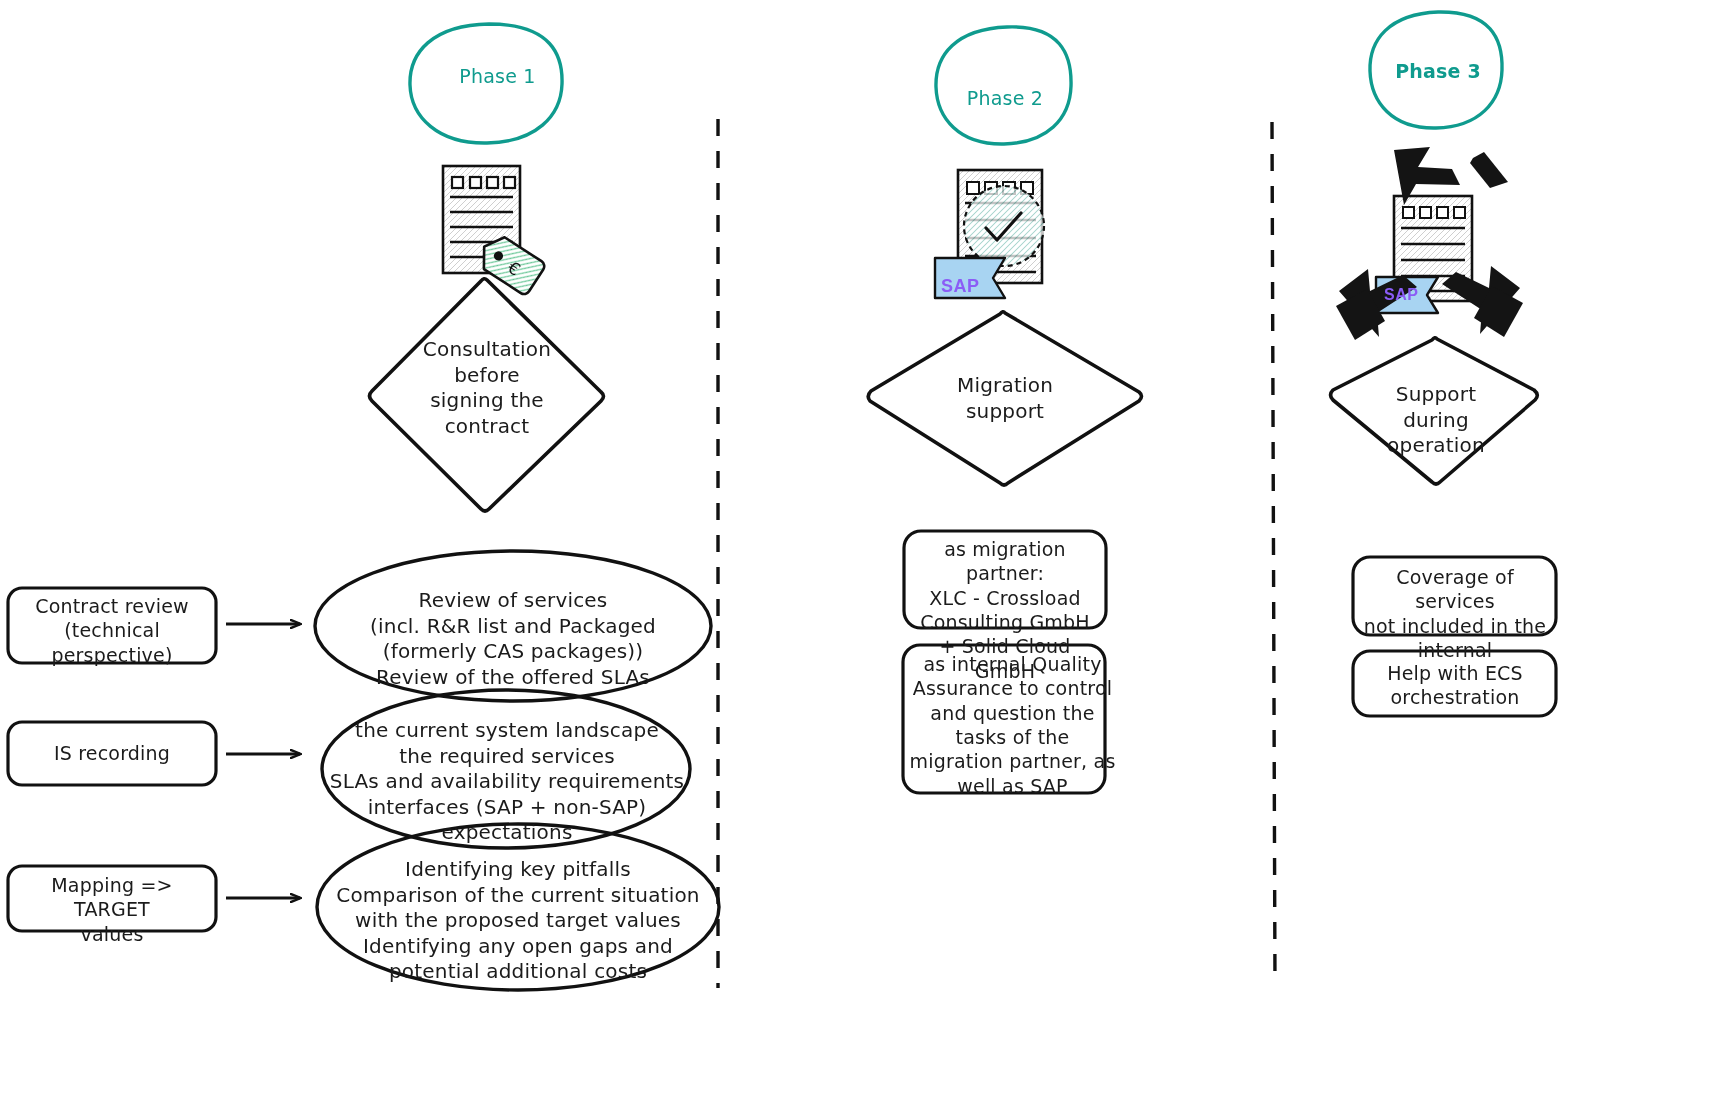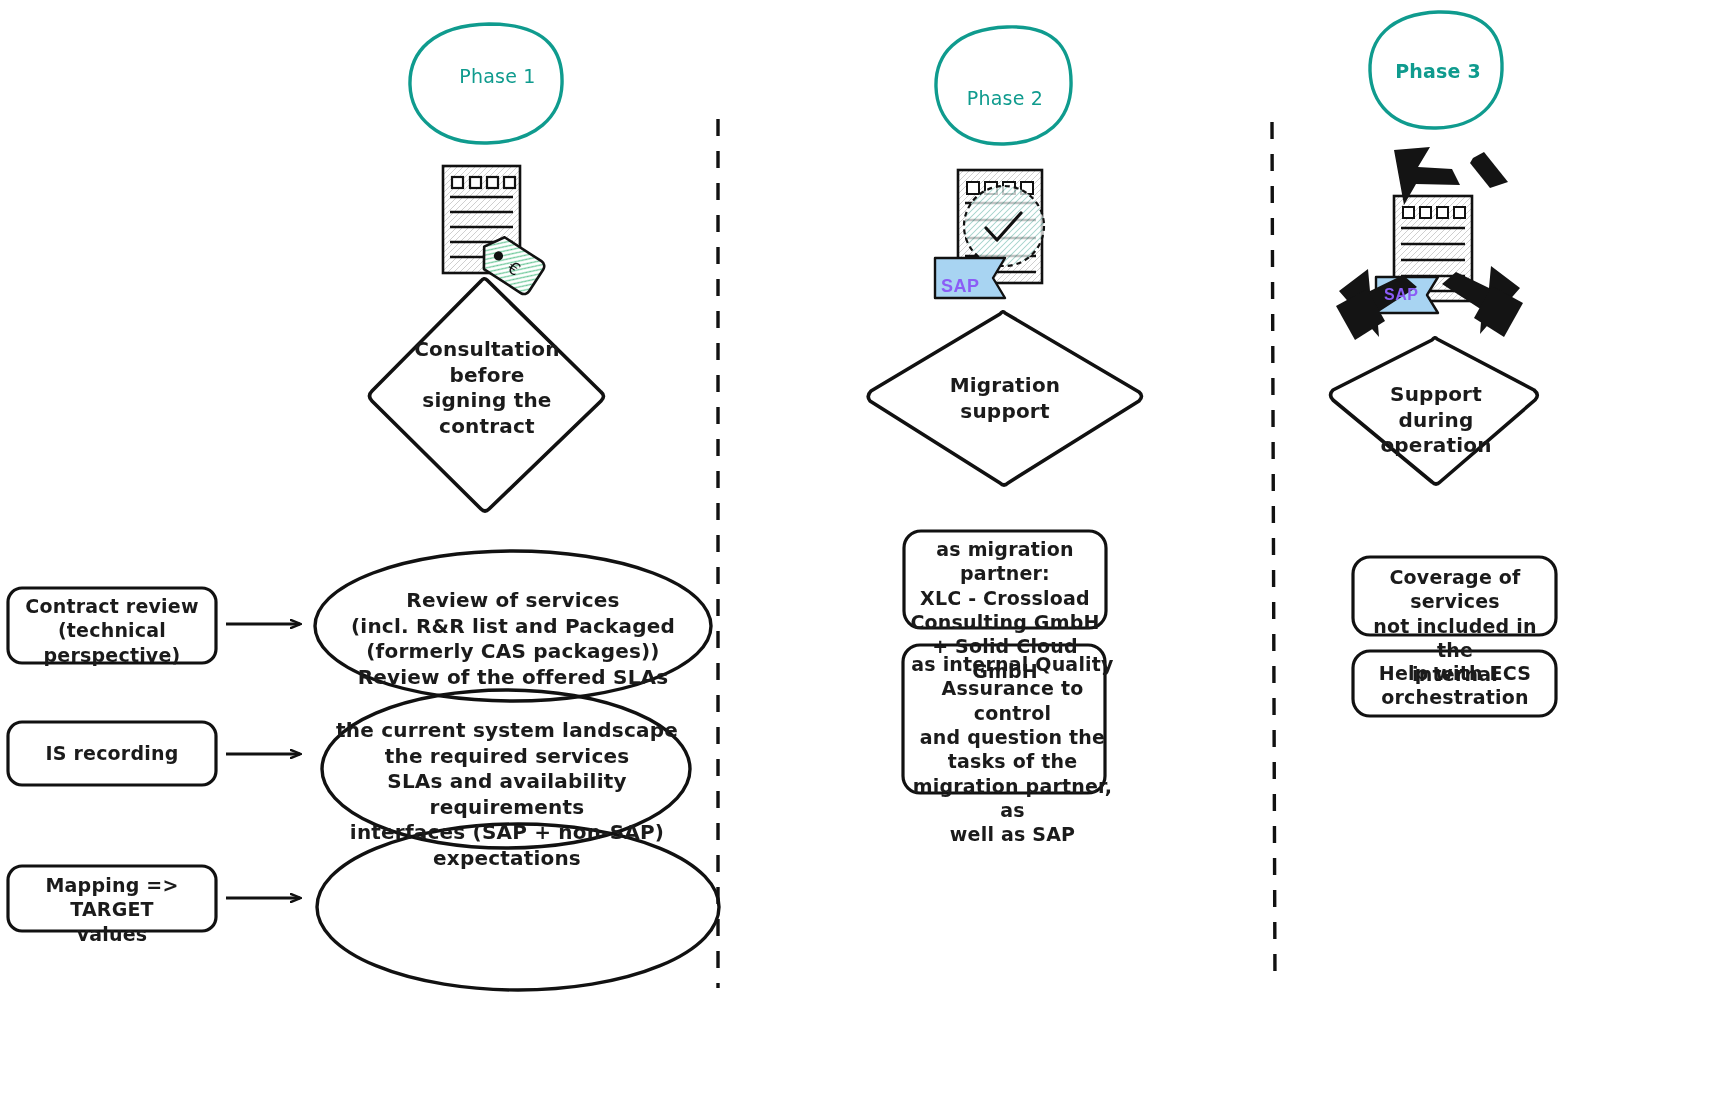--- a/index.html
+++ b/index.html
@@ -13,21 +13,20 @@
 
   
   .txt{
     position:absolute;
     text-align:center;
     color:#1b1b1b;
     font-family:"DejaVu Sans", sans-serif;
     line-height:1.28;
     white-space:pre-line;
     letter-spacing:.2px;
-    font-weight:bold;
   }
   .phase-label{
     color:#0f9b8e;
     font-size:19px;
     font-weight:400;
   }
   .diamond-label{font-size:20px;}
   .ellipse-label{font-size:20px;}
   .box-label{font-size:19px;}
   .sap-label{
@@ -197,20 +196,25 @@
 
   <div class="txt ellipse-label" style="left:318px;top:718px;width:378px;">the current system landscape
 the required services
 SLAs and availability requirements
 interfaces (SAP + non-SAP)
 expectations</div>
   <div class="txt ellipse-label" style="left:322px;top:588px;width:382px;">Review of services
 (incl. R&amp;R list and Packaged
 (formerly CAS packages))
 Review of the offered SLAs</div>
+  <div class="txt ellipse-label" style="left:316px;top:857px;width:404px;">Identifying key pitfalls
+Comparison of the current situation
+with the proposed target values
+Identifying any open gaps and
+potential additional costs</div>
 
   <div class="txt phase-label" style="left:930px;top:74px;width:150px;margin-top:12px;">Phase 2</div>
   <div class="sap-label" style="left:941px;top:276px;">SAP</div>
 
   <div class="txt diamond-label" style="left:900px;top:373px;width:210px;">Migration
 support</div>
 
   <div class="txt box-label" style="left:908px;top:537px;width:194px;">as migration partner:
 XLC - Crossload
 Consulting GmbH

